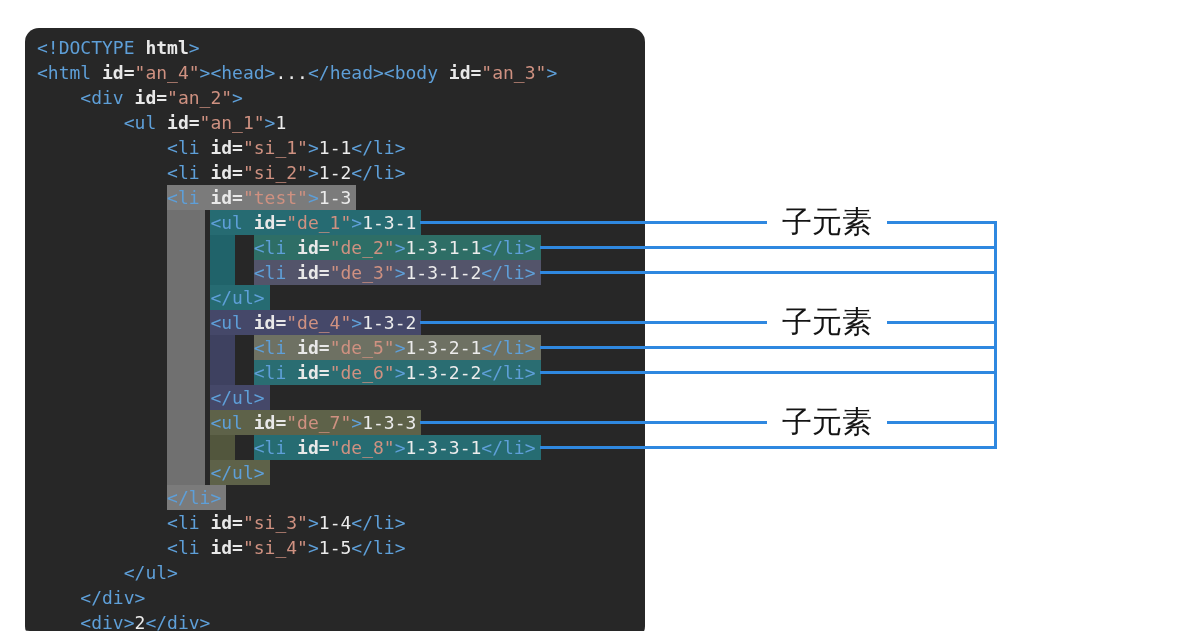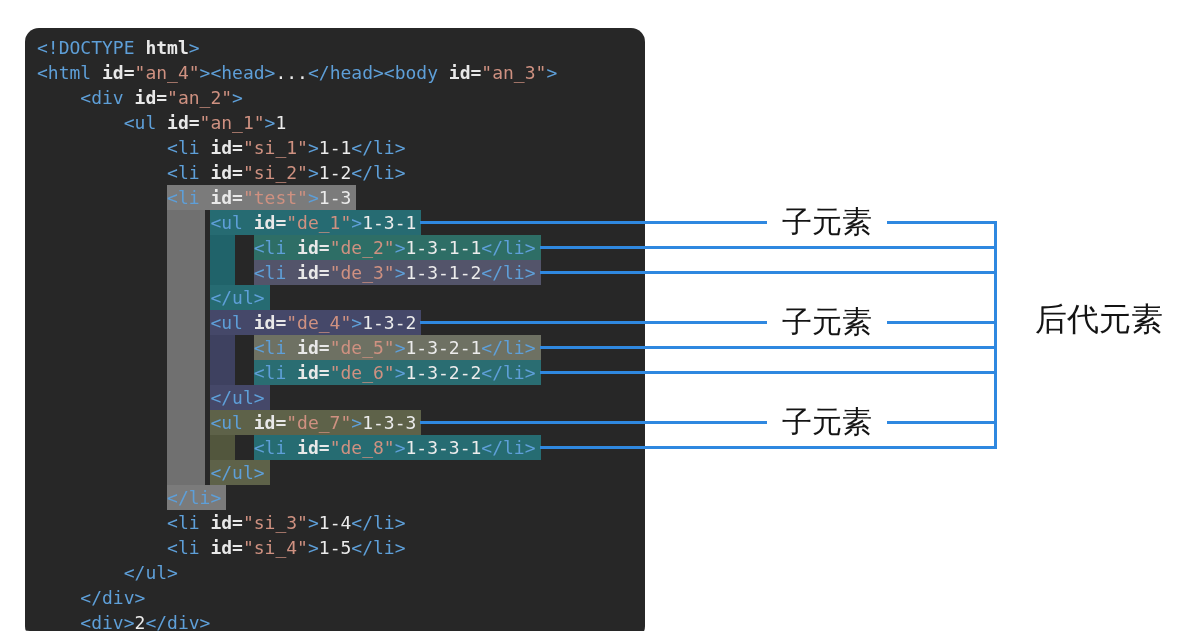--- a/index.html
+++ b/index.html
@@ -80,15 +80,14 @@
   <div class="c-h" id="cl-de5" style="background: rgb(47, 136, 224);"></div>
   <div class="c-h" id="cl-de6" style="background: rgb(47, 136, 224);"></div>
   <div class="c-h" id="cl-de7a" style="background: rgb(47, 136, 224);"></div>
   <div class="c-h" id="cl-de7b" style="background: rgb(47, 136, 224);"></div>
   <div class="c-h" id="cl-de8" style="background: rgb(47, 136, 224);"></div>
   <div class="c-v" id="cl-vert" style="background: rgb(47, 136, 224);"></div>
 
   <div class="child-label" id="lbl-child-1">子元素</div>
   <div class="child-label" id="lbl-child-2">子元素</div>
   <div class="child-label" id="lbl-child-3">子元素</div>
-  <div class="desc-label">后代元素</div>
 
 </div>
 
 </body></html>

